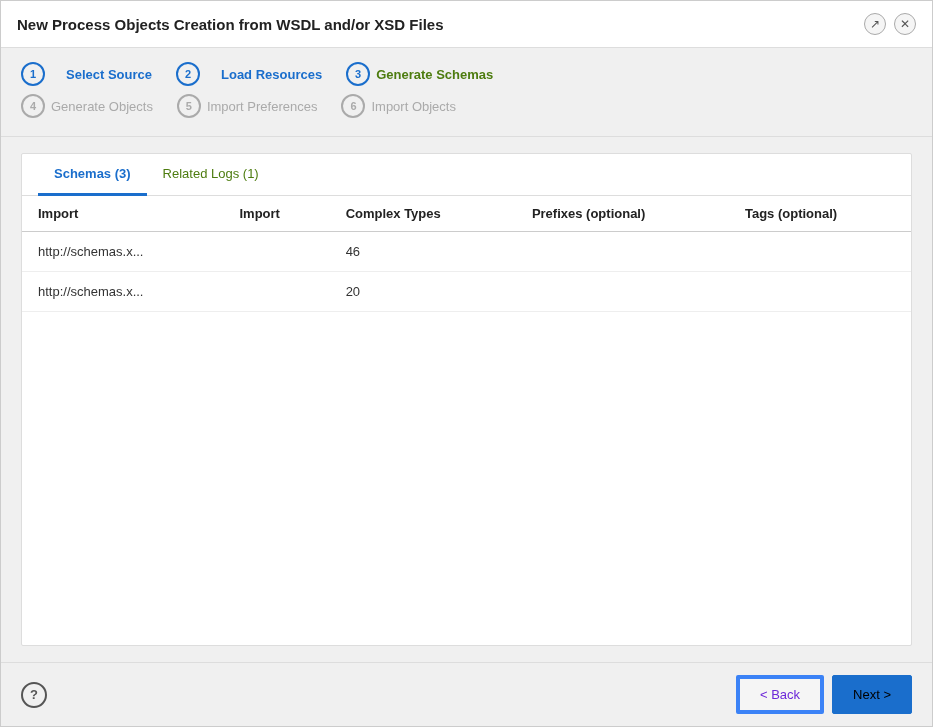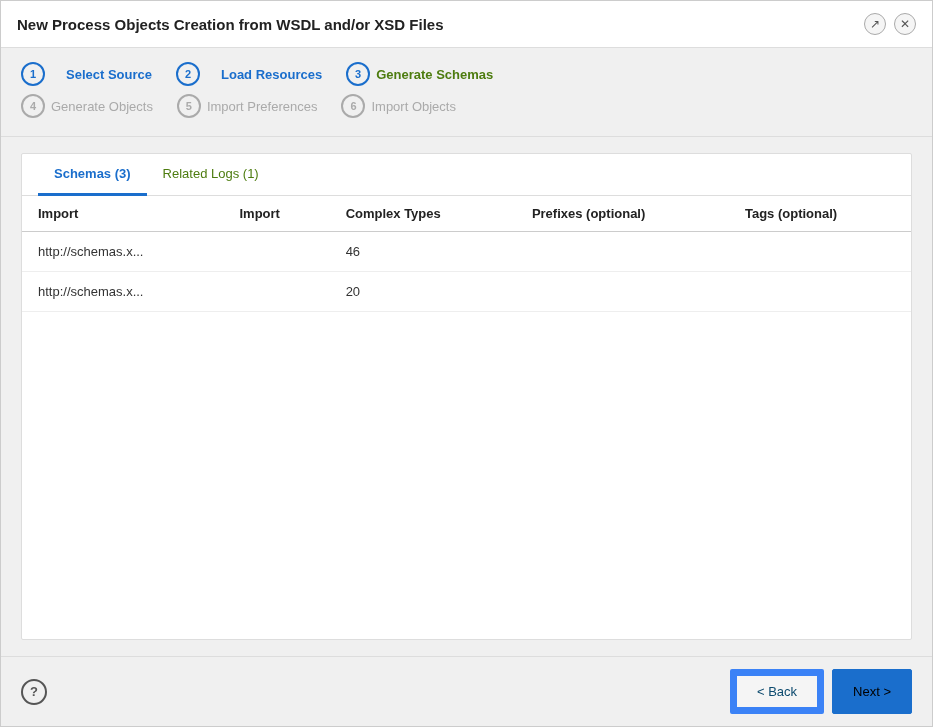--- a/index.html
+++ b/index.html
@@ -184,25 +184,25 @@
       color: #555;
       cursor: pointer;
     }
     .footer-right {
       display: flex;
       gap: 8px;
     }
     .btn {
       padding: 8px 20px;
       font-size: 13px;
-      border: 7px solid #3b82f6;
+      border: 4px solid #3b82f6;
       border-radius: 2px;
       cursor: pointer;
       background: #f5f5f5;
-      color: #0c4a6e;
+      color: #6d28d9;
     }
     .btn-primary {
       background: #1a6ecc;
       color: #000000;
       border: 1px solid #1a6ecc;
     }
   </style>
 </head>
 <body>
 

